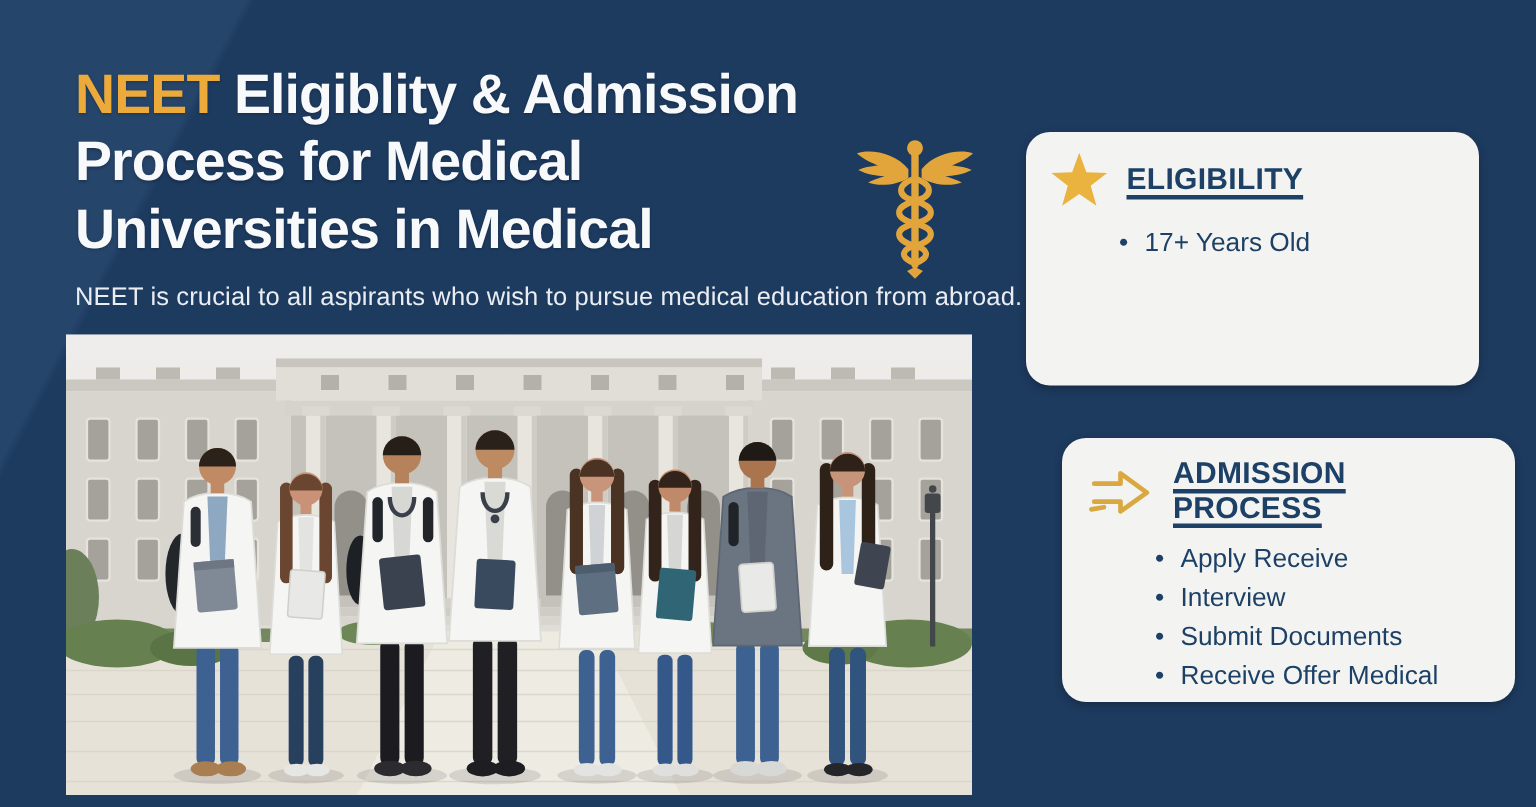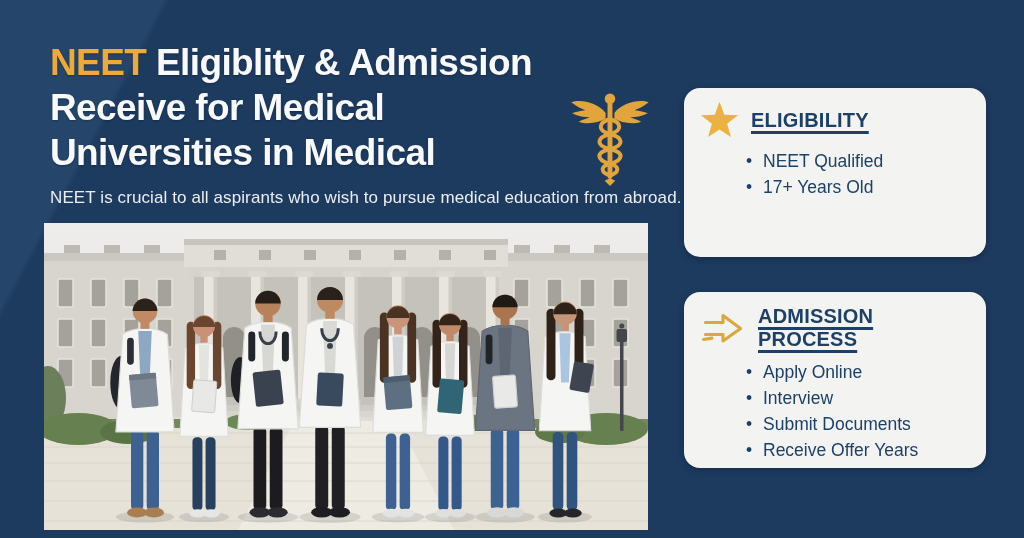--- a/index.html
+++ b/index.html
@@ -30,21 +30,21 @@
   }
   .photo svg { display:block; width:604px; height:307px; }
   
   .card {
     position:absolute; left:684px; width:302px;
     background:#f3f3f1; border-radius:16px;
     box-shadow:0 2px 6px rgba(0,0,0,.25);
     padding:13px 14px 10px 15px;
   }
   .card-eligibility { top:88px; height:169px; }
-  .card-admission { top:292px; height:176px; }
+  .card-admission { top:292px; height:176px;margin-left:24px; }
   .card-head { display:flex; align-items:center; gap:11px; }
   .card-head h2 {
     font-size:20px; font-weight:700; color:#1d4166; letter-spacing:0.2px;
     text-decoration:underline; text-decoration-thickness:2.5px; text-underline-offset:4px;
   }
   .card ul { list-style:none; margin:8px 0 0 47px; }
   .card li {
     position:relative; padding-left:17px;
     font-size:17.5px; line-height:26px; color:#1d4166;
   }
@@ -52,21 +52,21 @@
     content:"•"; position:absolute; left:0; top:0; color:#1d4166;
   }
   .star-icon svg { display:block; }
   .arrow-icon svg { display:block; }
 </style>
 </head>
 <body>
 
 <div class="canvas">
 
-  <h1 class="title"><span class="accent">NEET</span><span> Eligiblity &amp; Admission</span><br><span>Receive for Medical</span><br><span>Universities in Medical</span></h1>
+  <h1 class="title"><span class="accent">NEET</span><span> Eligiblity &amp; Admission</span><br><span>Process for Medical</span><br><span>Universities in Medical</span></h1>
 
   <p class="subtitle">NEET is crucial to all aspirants who wish to pursue medical education from abroad.</p>
 
   <div class="caduceus">
     <svg viewBox="0 0 100 110" fill="none">
       <g fill="#e2a53c">
         <circle cx="50" cy="10" r="6"></circle>
         <rect x="47.2" y="13" width="5.6" height="88" rx="2.8"></rect>
         <path d="M55,26 C64,14 84,10 94,14 C88,19 83,21 78,23 C84,24 89,24.5 93,26.5 C86,30 79,31 73,31 C78,33 82,34 85.5,36 C76,39.5 63,37.5 55,32.5 Z"></path>
         <path d="M45,26 C36,14 16,10 6,14 C12,19 17,21 22,23 C16,24 11,24.5 7,26.5 C14,30 21,31 27,31 C22,33 18,34 14.5,36 C24,39.5 37,37.5 45,32.5 Z"></path>
@@ -299,36 +299,35 @@
   <section class="card card-eligibility">
     <div class="card-head">
       <span class="star-icon">
         <svg width="41" height="39" viewBox="0 0 48 46">
           <path d="M24,1 L29.6,16.3 L45.9,16.9 L33,26.9 L37.5,42.6 L24,33.5 L10.5,42.6 L15,26.9 L2.1,16.9 L18.4,16.3 Z" fill="#eab23e"></path>
         </svg>
       </span>
       <h2>ELIGIBILITY</h2>
     </div>
     <ul>
-      <li>NEET Qualified</li>
       <li>17+ Years Old</li>
     </ul>
   </section>
 
   <section class="card card-admission">
     <div class="card-head">
       <span class="arrow-icon">
         <svg width="48" height="38" viewBox="0 0 52 40" fill="none" stroke="#d9a93f" stroke-width="3.4" stroke-linecap="round" stroke-linejoin="round">
           <path d="M7,14 H26 L26,6.5 L45,20.5 L26,34 L26,27 H7"></path>
           <path d="M5,32.5 L14,31"></path>
         </svg>
       </span>
       <h2>ADMISSION PROCESS</h2>
     </div>
     <ul>
-      <li>Apply Online</li>
+      <li>Apply Receive</li>
       <li>Interview</li>
       <li>Submit Documents</li>
-      <li>Receive Offer Years</li>
+      <li>Receive Offer Medical</li>
     </ul>
   </section>
 
 </div>
 
 </body></html>

